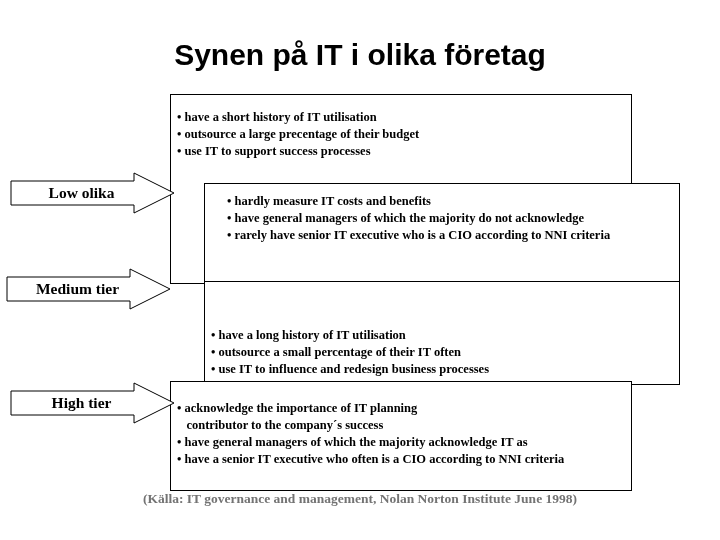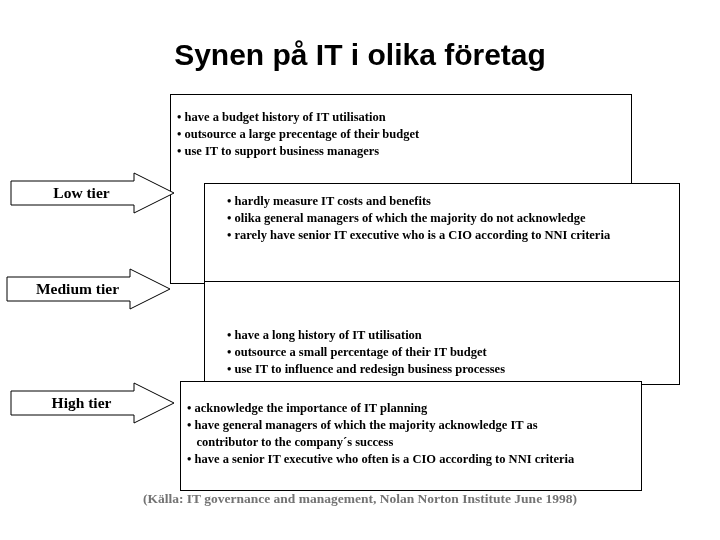--- a/index.html
+++ b/index.html
@@ -59,25 +59,25 @@
     width: 476px;
     height: 198px;
     padding: 9px 0 0 22px;
   }
   
   #box-high-a {
     left: 204px;
     top: 281px;
     width: 476px;
     height: 104px;
-    padding: 45px 0 0 22px;
+    padding: 45px 0 0 6px;
   }
   
   #box-high-b {
-    left: 180px;
+    left: 170px;
     top: 381px;
     width: 462px;
     height: 110px;
     padding: 18px 0 0 6px;
   }
   .arrow {
     position: absolute;
     font-family: "Liberation Serif", serif;
     font-size: 15.5px;
     font-weight: bold;
@@ -118,49 +118,49 @@
   }
 </style>
 </head>
 <body>
 
 <div class="slide">
 
   <div class="title">Synen på IT i olika företag</div>
 
   <div class="box" id="box-low">
-    <div class="line">• have a budget history of IT utilisation</div>
+    <div class="line">• have a short history of IT utilisation</div>
     <div class="line">• outsource a large precentage of their budget</div>
-    <div class="line">• use IT to support business managers</div>
+    <div class="line">• use IT to support success processes</div>
   </div>
 
   <div class="box" id="box-medium">
     <div class="line">• hardly measure IT costs and benefits</div>
-    <div class="line">• olika general managers of which the majority do not acknowledge</div>
+    <div class="line">• have general managers of which the majority do not acknowledge</div>
     <div class="line">• rarely have senior IT executive who is a CIO according to NNI criteria</div>
   </div>
 
   <div class="box" id="box-high-a">
     <div class="line">• have a long history of IT utilisation</div>
-    <div class="line">• outsource a small percentage of their IT budget</div>
+    <div class="line">• outsource a small percentage of their IT often</div>
     <div class="line">• use IT to influence and redesign business processes</div>
   </div>
 
   <div class="box" id="box-high-b">
     <div class="line">• acknowledge the importance of IT planning</div>
+    <div class="line">   contributor to the company´s success</div>
     <div class="line">• have general managers of which the majority acknowledge IT as</div>
-    <div class="line">   contributor to the company´s success</div>
     <div class="line">• have a senior IT executive who often is a CIO according to NNI criteria</div>
   </div>
 
   <div class="arrow" id="arrow-low">
     <svg width="165" height="42" viewBox="0 0 165 42">
       <polygon points="1,9 124,9 124,1 164,21 124,41 124,33 1,33" fill="#ffffff" stroke="#000000" stroke-width="1"></polygon>
     </svg>
-    <div class="arrow-label">Low tier</div>
+    <div class="arrow-label">Low olika</div>
   </div>
 
   <div class="arrow" id="arrow-medium">
     <svg width="165" height="42" viewBox="0 0 165 42">
       <polygon points="1,9 124,9 124,1 164,21 124,41 124,33 1,33" fill="#ffffff" stroke="#000000" stroke-width="1"></polygon>
     </svg>
     <div class="arrow-label">Medium tier</div>
   </div>
 
   <div class="arrow" id="arrow-high">

